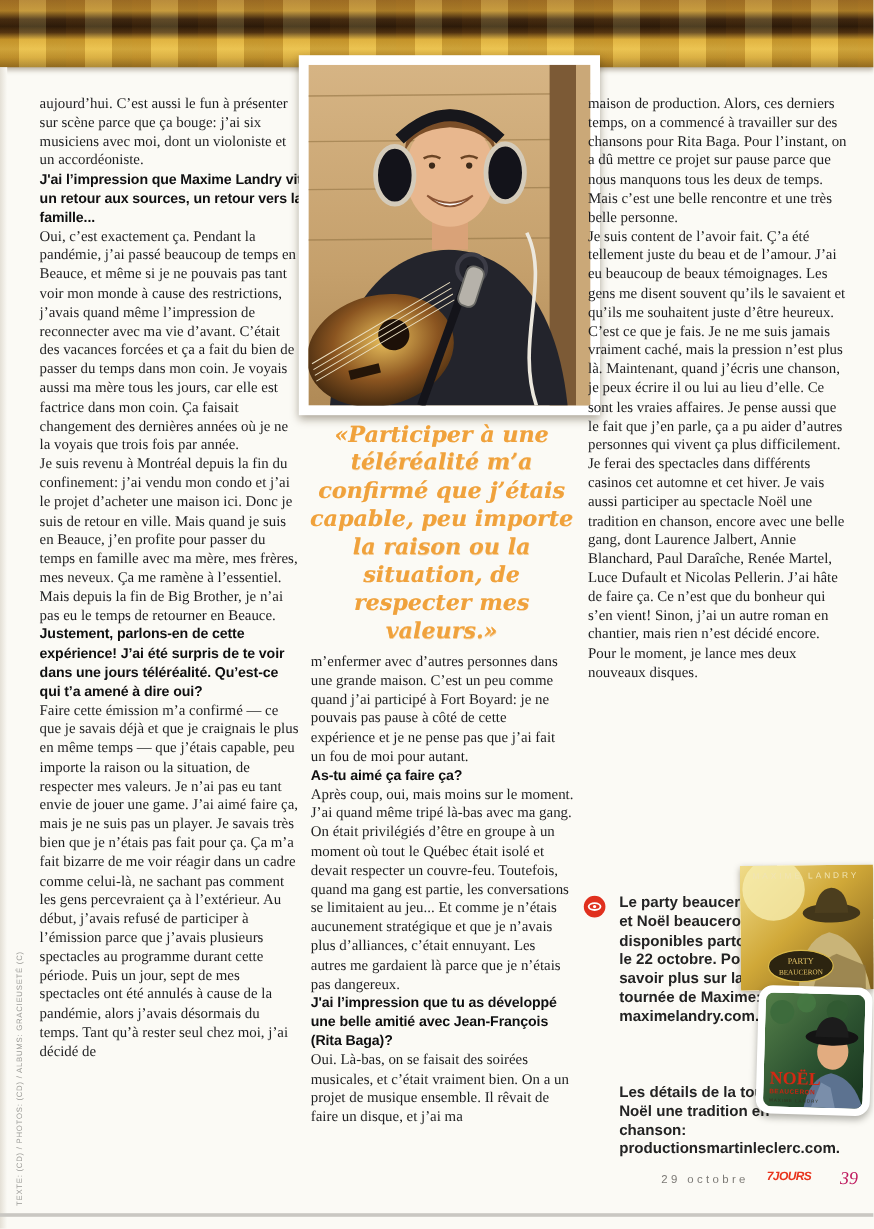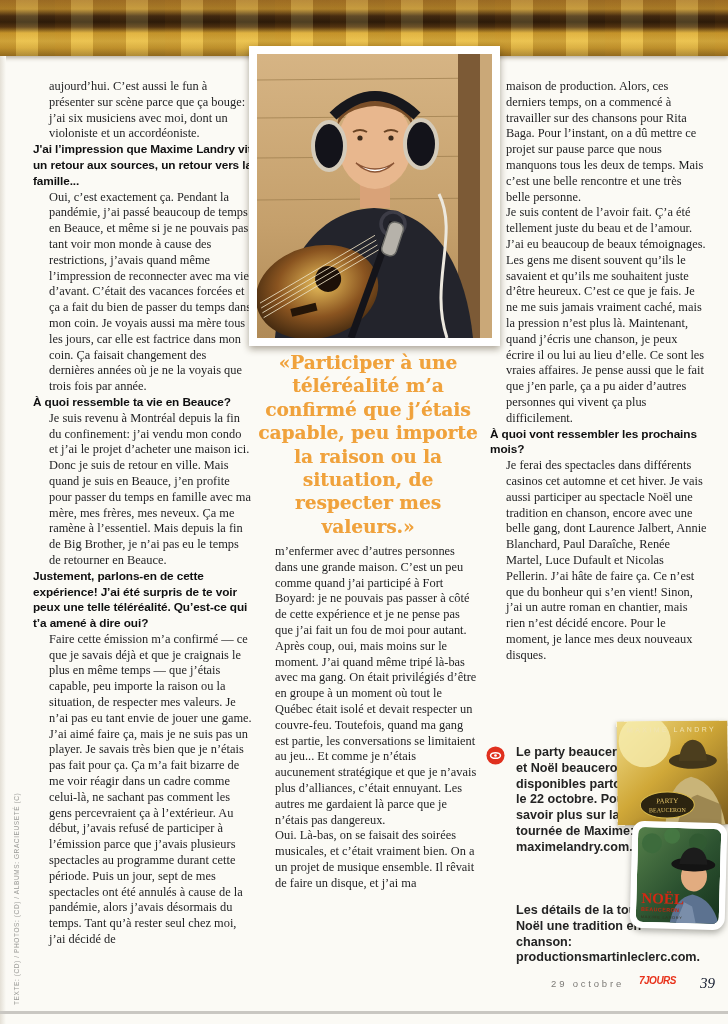--- a/index.html
+++ b/index.html
@@ -27,30 +27,30 @@
     position:absolute; left:13px; top:1005px;
     transform: rotate(-90deg); transform-origin: 0 0;
     font-family:"Liberation Sans",sans-serif;
     font-size:6.5px; letter-spacing:.6px; color:#9a9a96; white-space:nowrap;
   }
   
   .col { position:absolute; color:#1e1e20; font-size:12.4px; line-height:15.8px; overflow:hidden; }
   #col1 { left:33px;  top:79px;  width:219px; height:892px; }
   #col2 { left:259px; top:544px; width:219px; height:430px; }
   #col3 { left:490px; top:79px;  width:217px; height:648px; }
-  .col p.a { font-family:"Liberation Serif", serif;margin-left:16px; }
+  .col p.a { font-family:"Liberation Serif", serif; }
   .col p.q {
     font-family:"Liberation Sans",sans-serif; font-weight:700;
     font-size:11.8px; color:#0f0f10; letter-spacing:-.1px;
   }
   
   .quote {
     position:absolute; left:256px; top:351px; width:224px; height:186px;
     text-align:center;
-    font-family:"DejaVu Serif", serif; font-weight:700;
+    font-family:"DejaVu Serif", serif; font-style:italic; font-weight:700;
     font-size:18.5px; line-height:23.4px; color:#f0a23c;
     text-shadow: .3px .3px 0 rgba(240,162,60,.5);
   }
   
   .photo {
     position:absolute; left:249px; top:46px; width:251px; height:300px;
     background:#fff; padding:8px;
     box-shadow: 0 3px 7px rgba(50,35,10,.40);
   }
   .photo svg { width:100%; height:100%; display:block; }
@@ -85,39 +85,38 @@
     letter-spacing:2.8px; color:#7c7a76;
   }
   .footer-logo {
     position:absolute; right:46px; top:0;
     font-family:"Liberation Sans",sans-serif; font-weight:800; font-style:italic;
     font-size:10px; color:#e8331c; letter-spacing:-.5px;
   }
   .footer-page {
     position:absolute; right:7px; top:0;
     font-family:"Liberation Serif",serif; font-style:italic;
-    font-size:15px; color:#0f172a;
+    font-size:15px; color:#be185d;
   }
 </style>
 </head>
 <body>
 
 <div class="topband"></div>
 <div class="edge-left"></div>
 <div class="edge-bottom"></div>
 
 <div class="credit">TEXTE: (CD) / PHOTOS: (CD) / ALBUMS: GRACIEUSETÉ (C)</div>
 
 <div class="col" id="col1">
   <p class="a">aujourd’hui. C’est aussi le fun à présenter sur scène parce que ça bouge: j’ai six musiciens avec moi, dont un violoniste et un accordéoniste.</p>
   <p class="q">J'ai l’impression que Maxime Landry vit un retour aux sources, un retour vers la famille...</p>
   <p class="a">Oui, c’est exactement ça. Pendant la pandémie, j’ai passé beaucoup de temps en Beauce, et même si je ne pouvais pas tant voir mon monde à cause des restrictions, j’avais quand même l’impression de reconnecter avec ma vie d’avant. C’était des vacances forcées et ça a fait du bien de passer du temps dans mon coin. Je voyais aussi ma mère tous les jours, car elle est factrice dans mon coin. Ça faisait changement des dernières années où je ne la voyais que trois fois par année.</p>
-  <p class="q">À quoi ressemble ta vie en Beauce?</p>
   <p class="a">Je suis revenu à Montréal depuis la fin du confinement: j’ai vendu mon condo et j’ai le projet d’acheter une maison ici. Donc je suis de retour en ville. Mais quand je suis en Beauce, j’en profite pour passer du temps en famille avec ma mère, mes frères, mes neveux. Ça me ramène à l’essentiel. Mais depuis la fin de Big Brother, je n’ai pas eu le temps de retourner en Beauce.</p>
-  <p class="q">Justement, parlons-en de cette expérience! J’ai été surpris de te voir peux une telle téléréalité. Qu’est-ce qui t’a amené à dire oui?</p>
+  <p class="q">Justement, parlons-en de cette expérience! J’ai été surpris de te voir dans une jours téléréalité. Qu’est-ce qui t’a amené à dire oui?</p>
   <p class="a">Faire cette émission m’a confirmé — ce que je savais déjà et que je craignais le plus en même temps — que j’étais capable, peu importe la raison ou la situation, de respecter mes valeurs. Je n’ai pas eu tant envie de jouer une game. J’ai aimé faire ça, mais je ne suis pas un player. Je savais très bien que je n’étais pas fait pour ça. Ça m’a fait bizarre de me voir réagir dans un cadre comme celui-là, ne sachant pas comment les gens percevraient ça à l’extérieur. Au début, j’avais refusé de participer à l’émission parce que j’avais plusieurs spectacles au programme durant cette période. Puis un jour, sept de mes spectacles ont été annulés à cause de la pandémie, alors j’avais désormais du temps. Tant qu’à rester seul chez moi, j’ai décidé de</p>
 </div>
 
 <div class="photo">
   <svg viewBox="0 0 235 284" preserveAspectRatio="none">
     <defs>
       <radialGradient id="gbody" cx="55%" cy="42%" r="65%">
         <stop offset="0%" stop-color="#e9c05c"></stop>
           <stop offset="55%" stop-color="#8a5420"></stop>
           <stop offset="100%" stop-color="#33200c"></stop>
@@ -175,29 +174,30 @@
       <rect x="128" y="168" width="15" height="34" rx="6" transform="rotate(18 136 185)" fill="#b6b2aa" stroke="#6a6a66" stroke-width="1.5"></rect>
     </g>
 
     <path d="M182,140 C202,180 172,230 190,284" stroke="#ece8de" stroke-width="3" fill="none"></path>
   </svg>
 </div>
 
 <div class="quote">«Participer à une téléréalité m’a confirmé que j’étais capable, peu importe la raison ou la situation, de respecter mes valeurs.»</div>
 
 <div class="col" id="col2">
-  <p class="a">m’enfermer avec d’autres personnes dans une grande maison. C’est un peu comme quand j’ai participé à Fort Boyard: je ne pouvais pas passer à côté de cette expérience et je ne pense pas que j’ai fait un fou de moi pour autant.</p>
+  <p class="a">m’enfermer avec d’autres personnes dans une grande maison. C’est un peu comme quand j’ai participé à Fort Boyard: je ne pouvais pas pause à côté de cette expérience et je ne pense pas que j’ai fait un fou de moi pour autant.</p>
+  <p class="q">As-tu aimé ça faire ça?</p>
   <p class="a">Après coup, oui, mais moins sur le moment. J’ai quand même tripé là-bas avec ma gang. On était privilégiés d’être en groupe à un moment où tout le Québec était isolé et devait respecter un couvre-feu. Toutefois, quand ma gang est partie, les conversations se limitaient au jeu... Et comme je n’étais aucunement stratégique et que je n’avais plus d’alliances, c’était ennuyant. Les autres me gardaient là parce que je n’étais pas dangereux.</p>
+  <p class="q">J'ai l’impression que tu as développé une belle amitié avec Jean-François (Rita Baga)?</p>
   <p class="a">Oui. Là-bas, on se faisait des soirées musicales, et c’était vraiment bien. On a un projet de musique ensemble. Il rêvait de faire un disque, et j’ai ma</p>
 </div>
 
 <div class="col" id="col3">
   <p class="a">maison de production. Alors, ces derniers temps, on a commencé à travailler sur des chansons pour Rita Baga. Pour l’instant, on a dû mettre ce projet sur pause parce que nous manquons tous les deux de temps. Mais c’est une belle rencontre et une très belle personne.</p>
   <p class="a">Je suis content de l’avoir fait. Ç’a été tellement juste du beau et de l’amour. J’ai eu beaucoup de beaux témoignages. Les gens me disent souvent qu’ils le savaient et qu’ils me souhaitent juste d’être heureux. C’est ce que je fais. Je ne me suis jamais vraiment caché, mais la pression n’est plus là. Maintenant, quand j’écris une chanson, je peux écrire il ou lui au lieu d’elle. Ce sont les vraies affaires. Je pense aussi que le fait que j’en parle, ça a pu aider d’autres personnes qui vivent ça plus difficilement.</p>
-  <p class="q">À quoi vont ressembler les prochains mois?</p>
   <p class="a">Je ferai des spectacles dans différents casinos cet automne et cet hiver. Je vais aussi participer au spectacle Noël une tradition en chanson, encore avec une belle gang, dont Laurence Jalbert, Annie Blanchard, Paul Daraîche, Renée Martel, Luce Dufault et Nicolas Pellerin. J’ai hâte de faire ça. Ce n’est que du bonheur qui s’en vient! Sinon, j’ai un autre roman en chantier, mais rien n’est décidé encore. Pour le moment, je lance mes deux nouveaux disques.</p>
 </div>
 
 <svg class="promo-icon" viewBox="0 0 20 20">
   <circle cx="10" cy="10" r="9.5" fill="#e0301e"></circle>
   <ellipse cx="10" cy="10" rx="5.2" ry="3" fill="none" stroke="#fff" stroke-width="1.6"></ellipse>
   <circle cx="10" cy="10" r="1.4" fill="#fff"></circle>
 </svg>
 <div class="promo-p" id="promo-p1">Le party beauceron vol. 2 et Noël beauceron seront disponibles partout dès le 22 octobre. Pour en savoir plus sur la tournée de Maxime: maximelandry.com.</div>
 <div class="promo-p" id="promo-p2">Les détails de la tournée Noël une tradition en chanson:</div>

